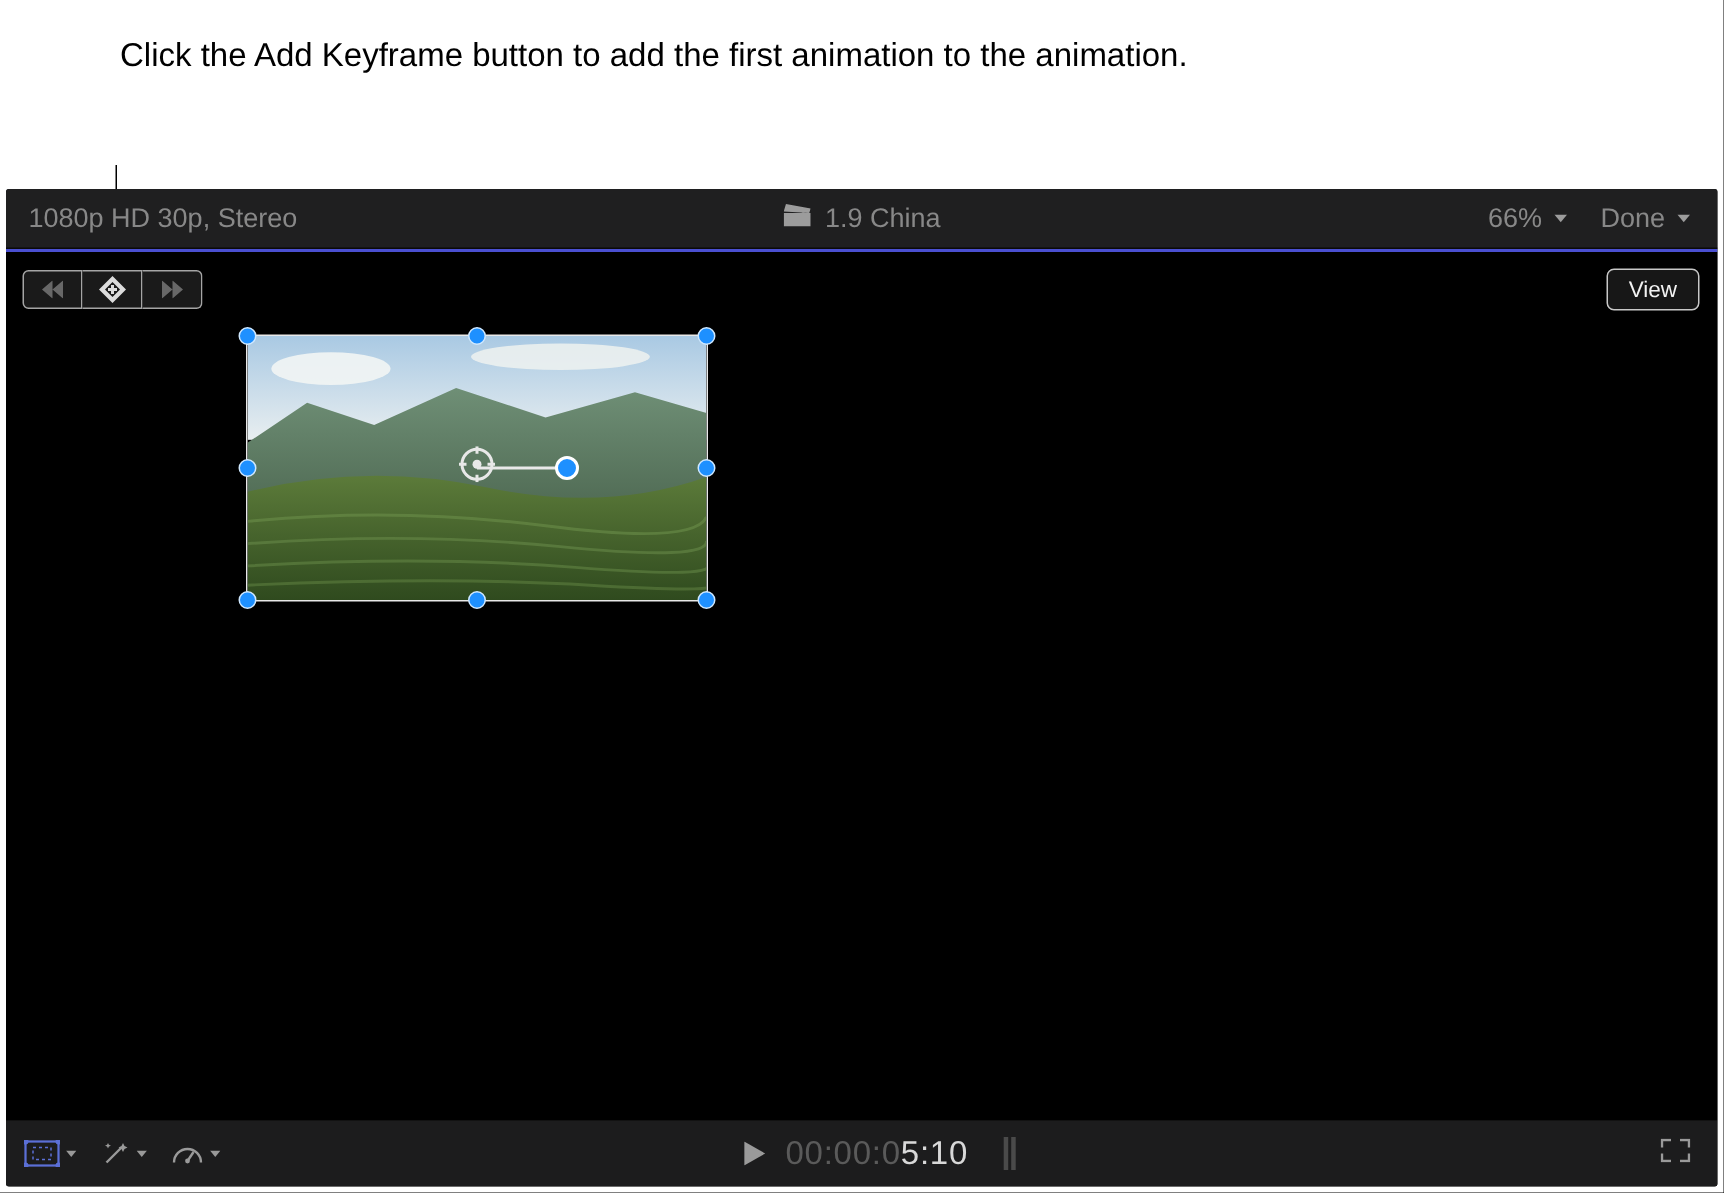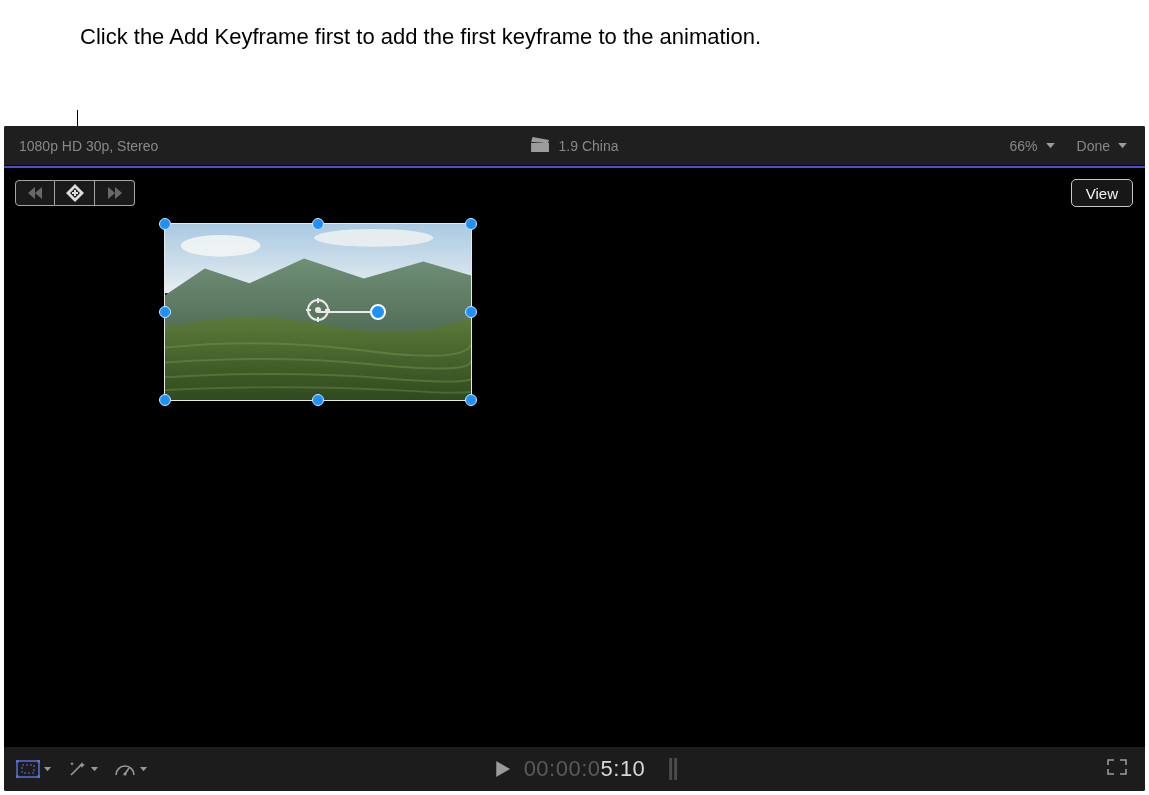--- a/index.html
+++ b/index.html
@@ -6,21 +6,21 @@
     body { width: 1149px; height: 795px; background: #ffffff; position: relative; overflow: hidden; }
 
     
     .callout-text { position: absolute; top: 22px; left: 80px; font-size: 22px; color: #000; line-height: 1.35; }
     .callout-line { position: absolute; top: 110px; left: 77px; width: 1px; height: 80px; background: #000; }
 
     
     .viewer-panel { position: absolute; top: 126px; left: 4px; right: 4px; bottom: 4px; background: #111; border-radius: 2px; overflow: hidden; }
 
     
-    .top-bar { position: relative; height: 40px; background: #1f1f20; border-bottom: 1px solid #0a0a0a; display: flex; align-items: center; color: #888; font-size: 14px; }
+    .top-bar { position: relative; height: 40px; background: #1f1f20; border-bottom: 1px solid #0a0a0a; display: flex; align-items: center; color: #888; font-size: 18px; }
     .top-left { position: absolute; left: 15px; }
     .top-center { position: absolute; left: 50%; transform: translateX(-50%); display: flex; align-items: center; gap: 10px; white-space: nowrap; }
     .top-right { position: absolute; right: 18px; display: flex; align-items: center; gap: 22px; }
     .dropdown { display: inline-flex; align-items: center; gap: 8px; cursor: pointer; }
     .chevron { display: inline-block; }
     .chevron svg { width: 9px; height: 6px; display: block; }
 
     
     .blue-line { height: 2px; background: #4a4fd0; }
 
@@ -57,21 +57,21 @@
     .tc-dim { color: #5a5a5a; }
     .tc-bright { color: #d8d8d8; }
     .bracket-group { display: flex; gap: 2px; margin-left: 10px; }
     .bracket-mark { width: 3px; height: 22px; background: #4a4a4a; }
     .bb-right { margin-left: auto; padding-right: 18px; }
     .mini-chevron svg { width: 7px; height: 5px; }
   </style>
 </head>
 <body>
 
-<div class="callout-text">Click the Add Keyframe first to add the first keyframe to the animation.</div>
+<div class="callout-text">Click the Add Keyframe button to add the first animation to the animation.</div>
 <div class="callout-line"></div>
 
 <div class="viewer-panel">
 
   <div class="top-bar">
     <div class="top-left">1080p HD 30p, Stereo</div>
     <div class="top-center">
       <span>
         <svg width="18" height="15" viewBox="0 0 18 15">
             <path fill="#9c9c9c" d="M0 5 L1.5 0 L18 3 L17 6 Z M2 4 L4 1.5 L5.5 1.8 L3.5 4.3 Z M7 5 L9 2.5 L10.5 2.8 L8.5 5.3 Z M12 6 L14 3.5 L15.5 3.8 L13.5 6.3 Z M0 6 H18 V15 H0 Z"></path>

